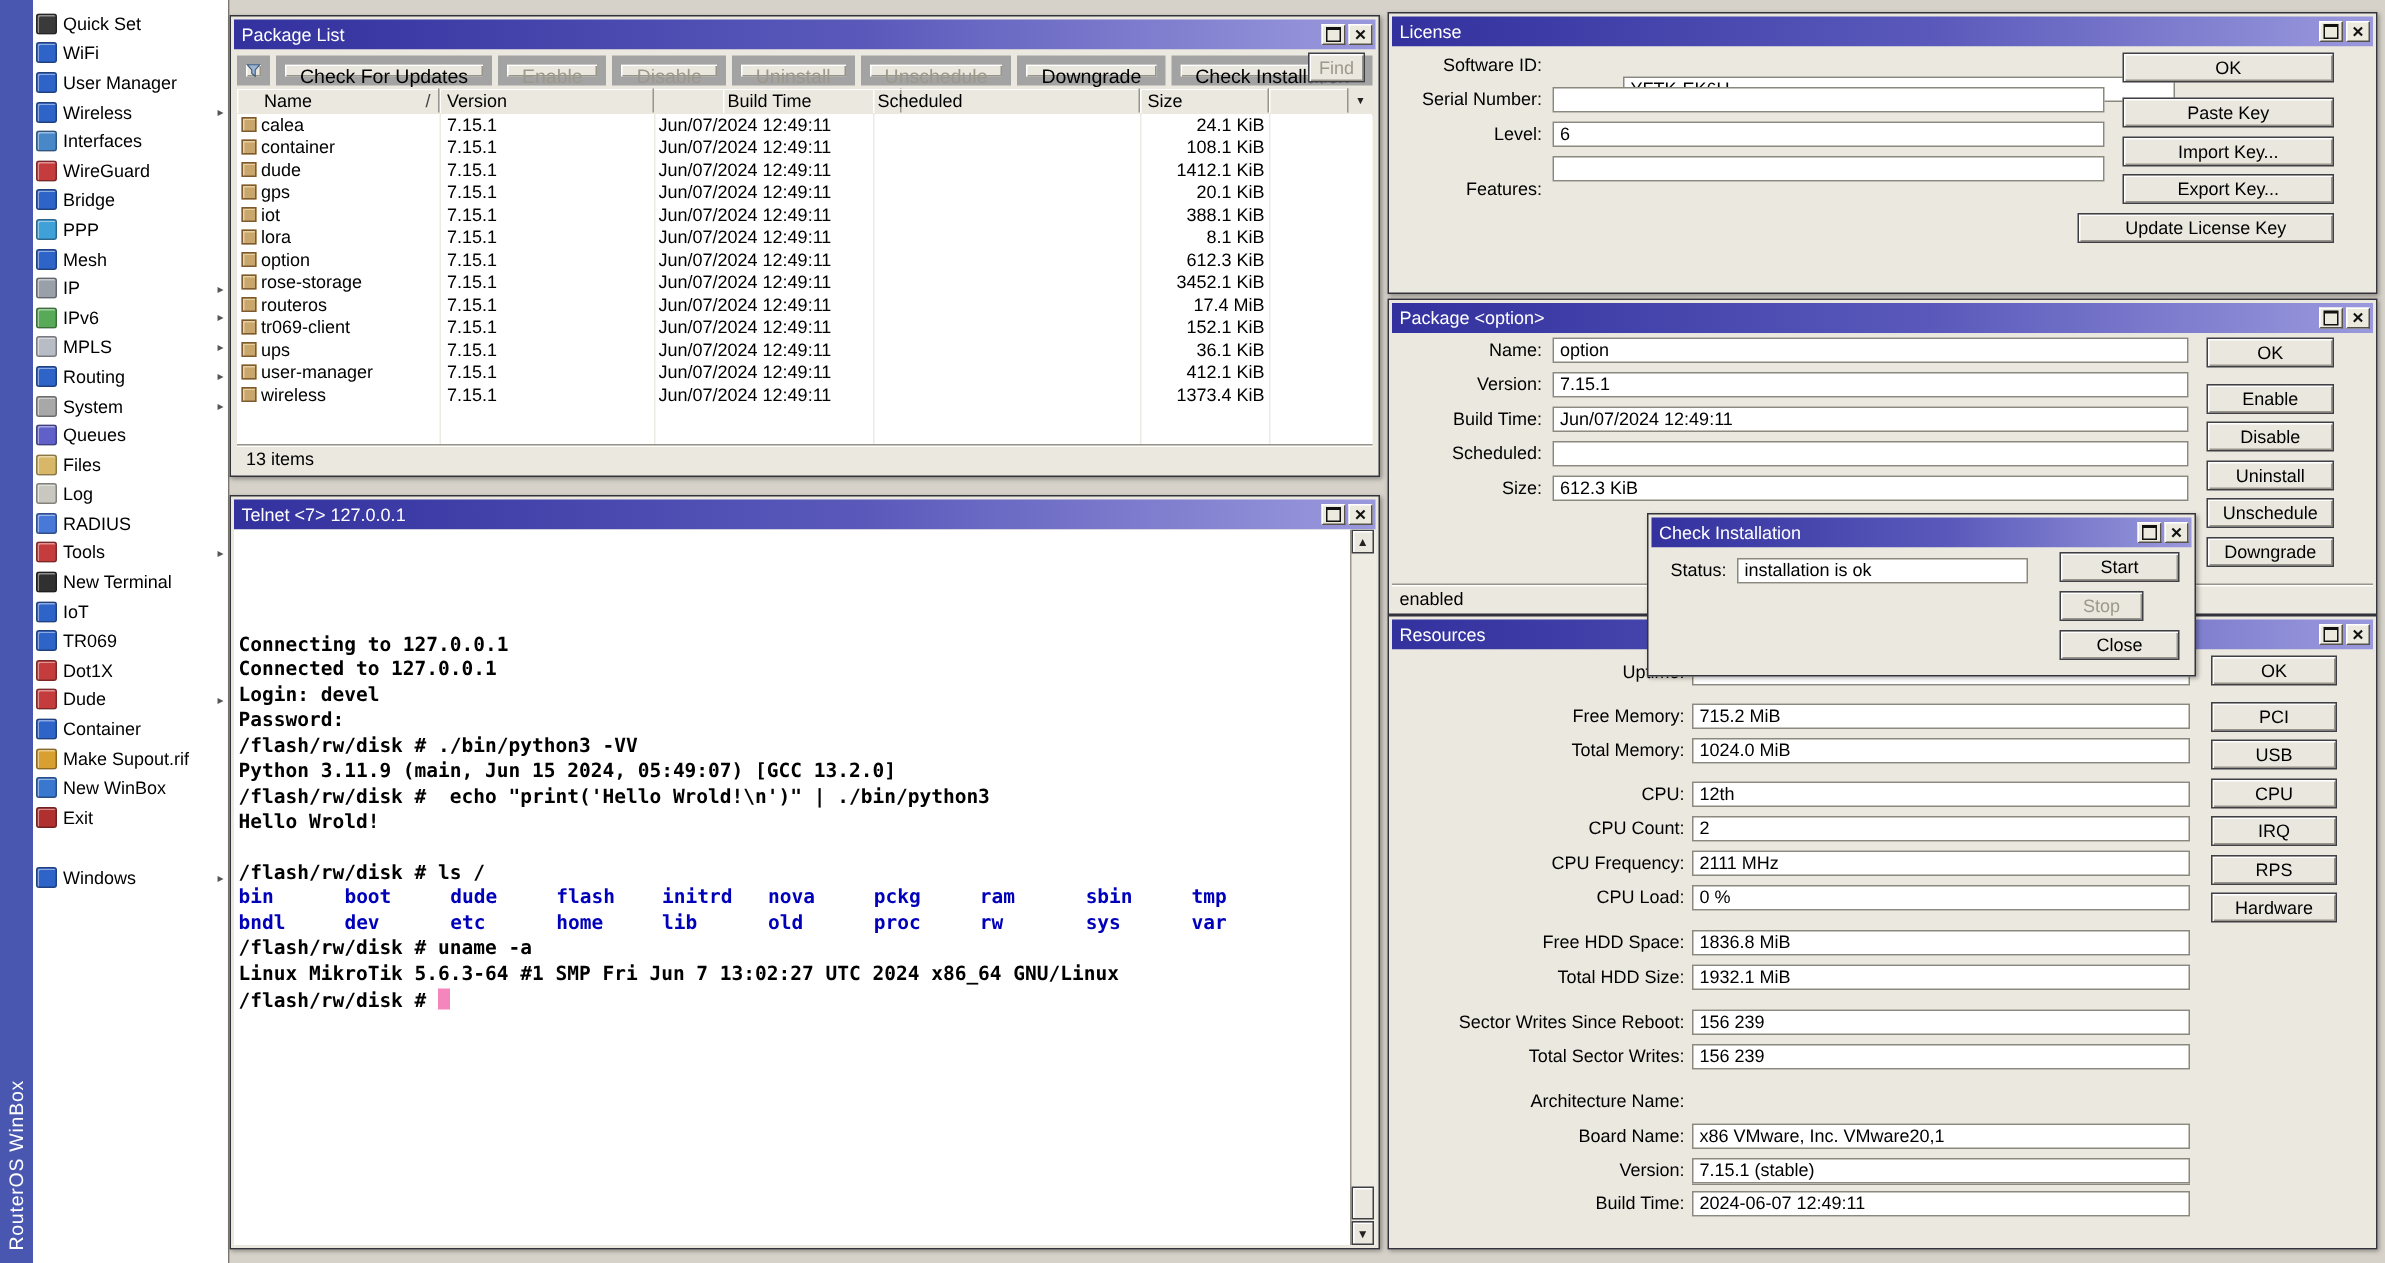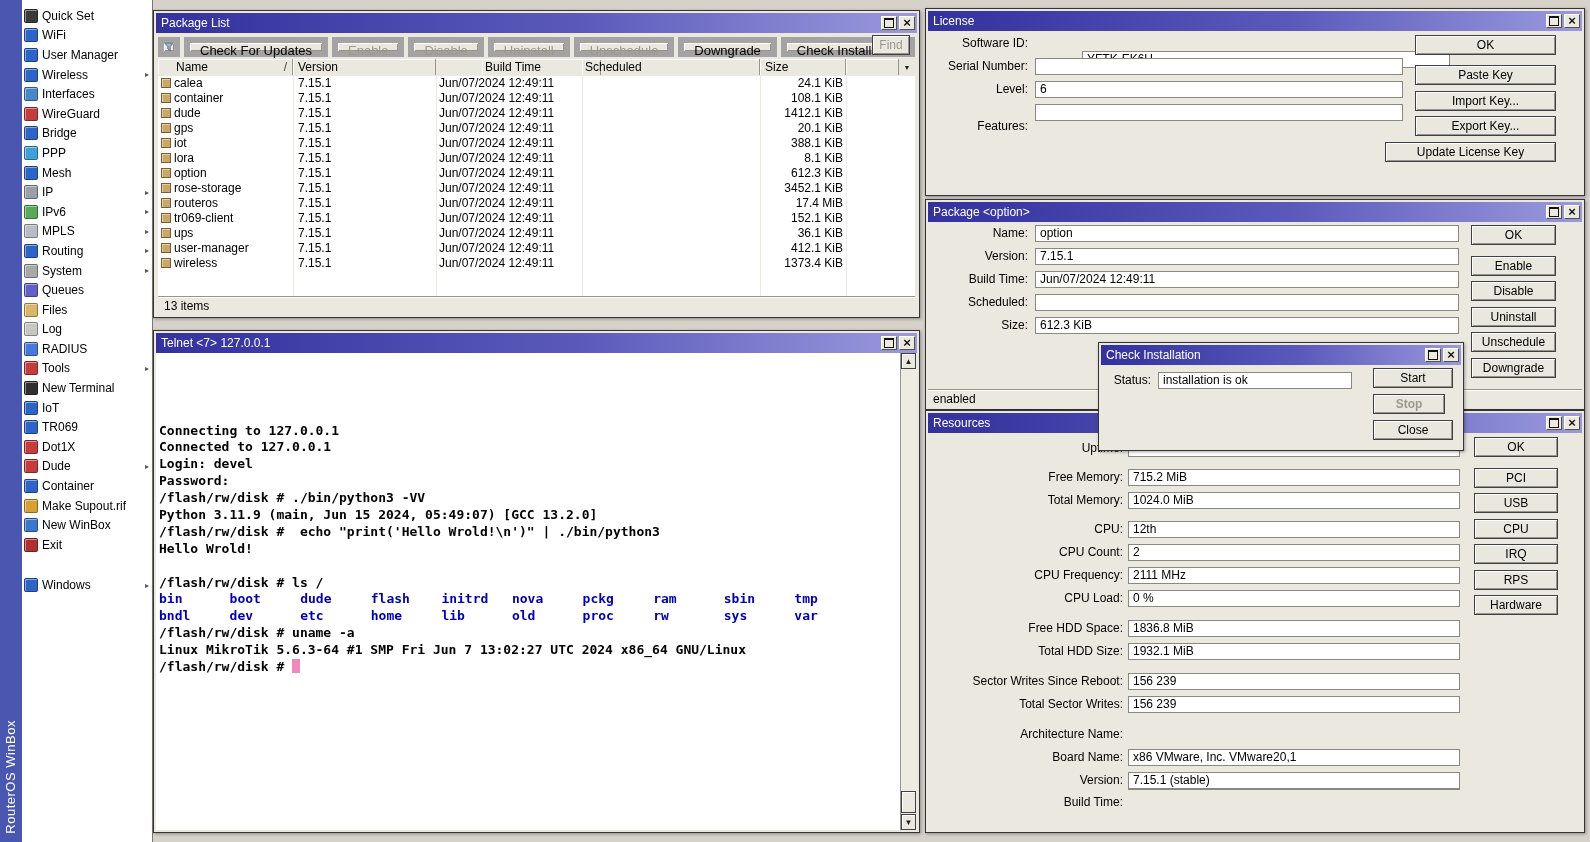--- a/index.html
+++ b/index.html
@@ -488,20 +488,21 @@
         <div class="field3" style="top: 240px; left: 200px; width: 332px;">156 239</div>
         <div class="form-label" style="top: 263px; left: 0px; width: 195px;">Total Sector Writes:</div>
         <div class="field3" style="top: 263px; left: 200px; width: 332px;">156 239</div>
         <div class="form-label" style="top: 293px; left: 0px; width: 195px;">Architecture Name:</div>
         <div class="field3" style="top: 293px; left: 200px; width: 332px; margin-top: 47px;">x86_64</div>
         <div class="form-label" style="top: 316px; left: 0px; width: 195px;">Board Name:</div>
         <div class="field3" style="top: 316px; left: 200px; width: 332px;">x86 VMware, Inc. VMware20,1</div>
         <div class="form-label" style="top: 339px; left: 0px; width: 195px;">Version:</div>
         <div class="field3" style="top: 339px; left: 200px; width: 332px;">7.15.1 (stable)</div>
         <div class="form-label" style="top: 361px; left: 0px; width: 195px;">Build Time:</div>
+        <div class="field3" style="top: 361px; left: 200px; width: 332px;">2024-06-07 12:49:11</div>
         <div class="btn3" style="top: 4px; left: 546px; width: 84px;">OK</div>
         <div class="btn3" style="top: 35px; left: 546px; width: 84px; text-align: center;">PCI</div>
         <div class="btn3" style="top: 60px; left: 546px; width: 84px;">USB</div>
         <div class="btn3" style="top: 86px; left: 546px; width: 84px;">CPU</div>
         <div class="btn3" style="top: 111px; left: 546px; width: 84px;">IRQ</div>
         <div class="btn3" style="top: 137px; left: 546px; width: 84px;">RPS</div>
         <div class="btn3" style="top: 162px; left: 546px; width: 84px;">Hardware</div>
       </div>
   </div>
 </section>
@@ -510,17 +511,17 @@
   <div class="win-inner">
     <div class="titlebar">
       <span class="title-text">Check Installation</span>
       <span class="tb-btn max"></span>
       <span class="tb-btn close"></span>
     </div>
     <div class="win-body" id="chk-body">
         <div class="form-label" style="top: 7px; left: 0px; width: 50px;">Status:</div>
         <div class="field3" style="top: 7px; left: 57px; width: 194px;">installation is ok</div>
         <div class="btn3" style="top: 3px; left: 272px; width: 80px;">Start</div>
-        <div class="btn3 disabled" style="top: 29px; left: 272px; width: 72px; font-weight: bold;">Stop</div>
+        <div class="btn3 disabled" style="top: 29px; left: 272px; width: 56px;">Stop</div>
         <div class="btn3" style="top: 55px; left: 272px; width: 80px;">Close</div>
       </div>
   </div>
 </section>
 
 </body></html>

